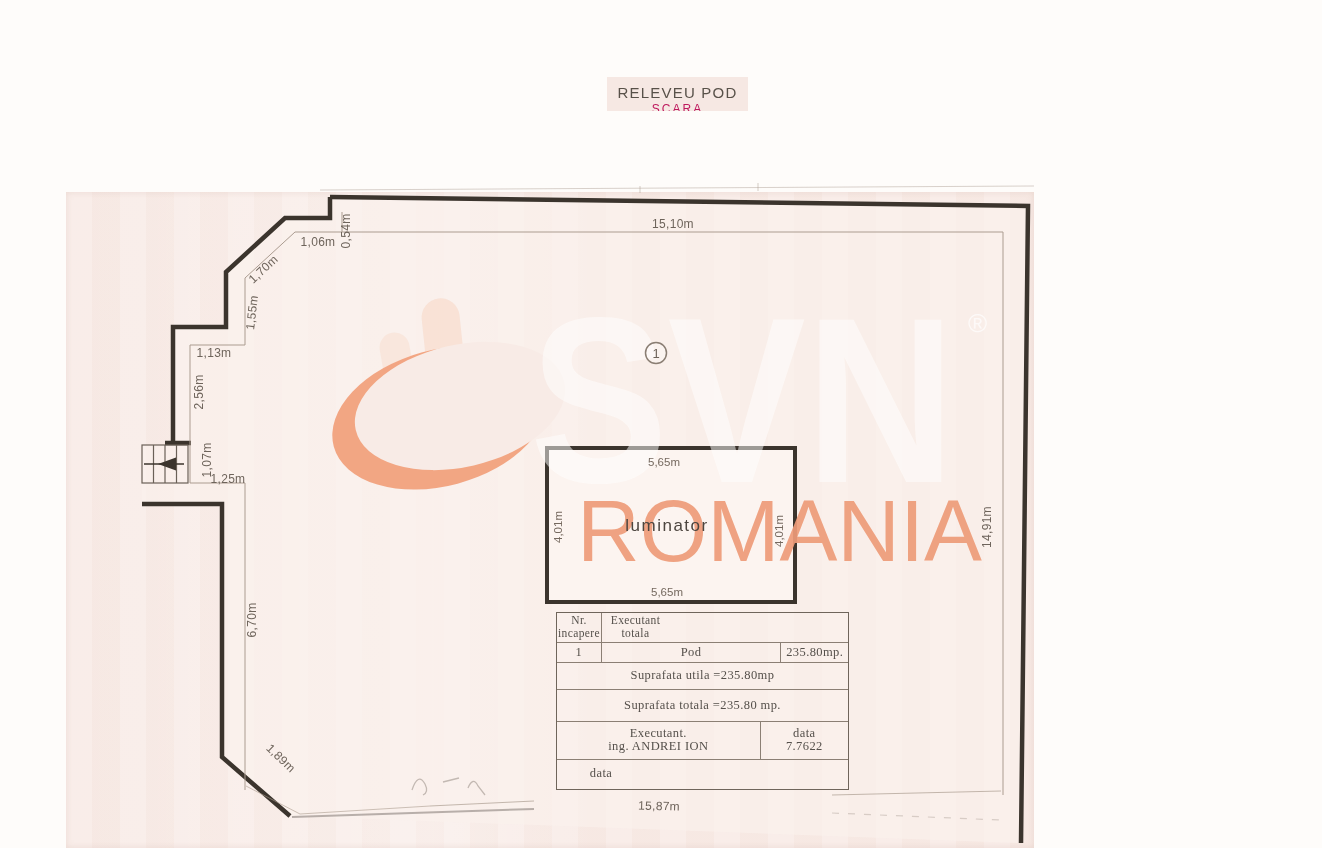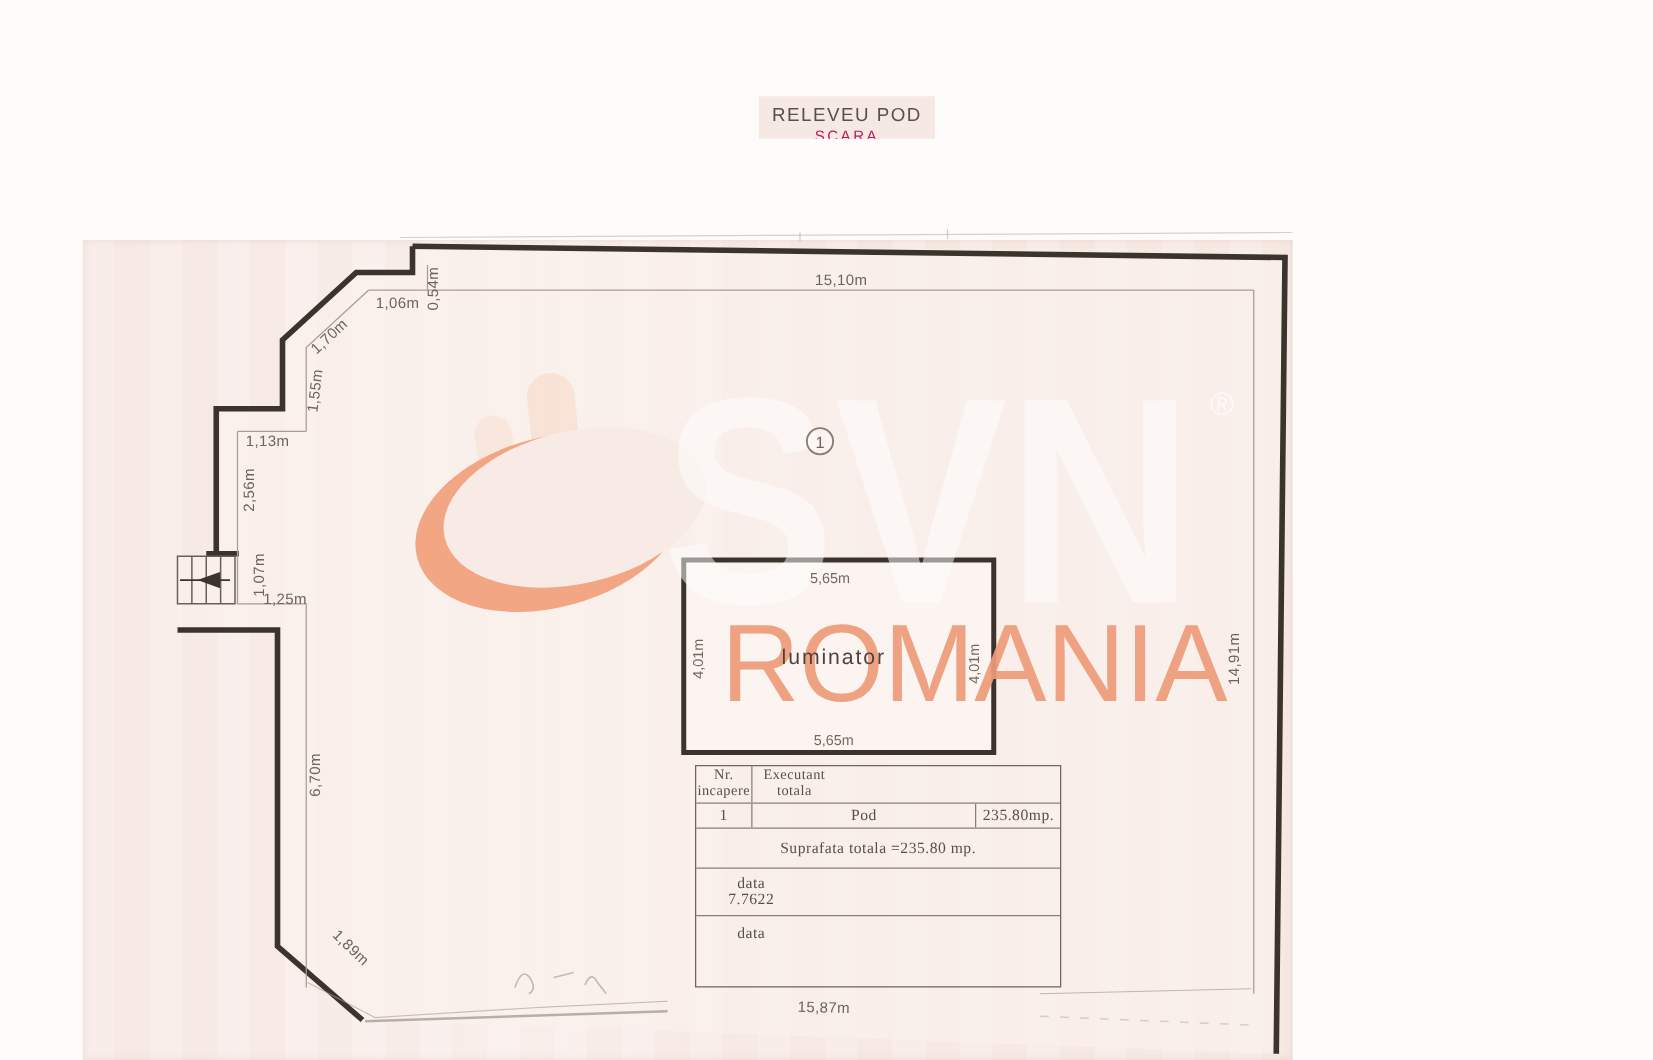--- a/index.html
+++ b/index.html
@@ -131,24 +131,31 @@
       <div class="cell" style="width:67px;font-size:11.5px">
         <span>Executant</span>
         <span>totala</span>
       </div>
     </div>
     <div class="row" style="height:20px">
       <div class="cell vline" style="width:45px">1</div>
       <div class="cell vline" style="width:181px">Pod</div>
       <div class="cell" style="width:67px">235.80mp.</div>
     </div>
+    <div class="row" style="height:27px">
+      <div class="cell" style="width:100%">Suprafata utila =235.80mp</div>
+    </div>
     <div class="row" style="height:32px">
       <div class="cell" style="width:100%">Suprafata totala =235.80 mp.</div>
     </div>
     <div class="row" style="height:38px">
+      <div class="cell vline" style="width:205px">
+        <span>Executant.</span>
+        <span>ing. ANDREI ION</span>
+      </div>
       <div class="cell" style="width:88px">
         <span>data</span>
         <span>7.7622</span>
       </div>
     </div>
     <div class="row" style="height:28px">
       <div class="cell" style="width:88px">data</div>
     </div>
   </div>
 

